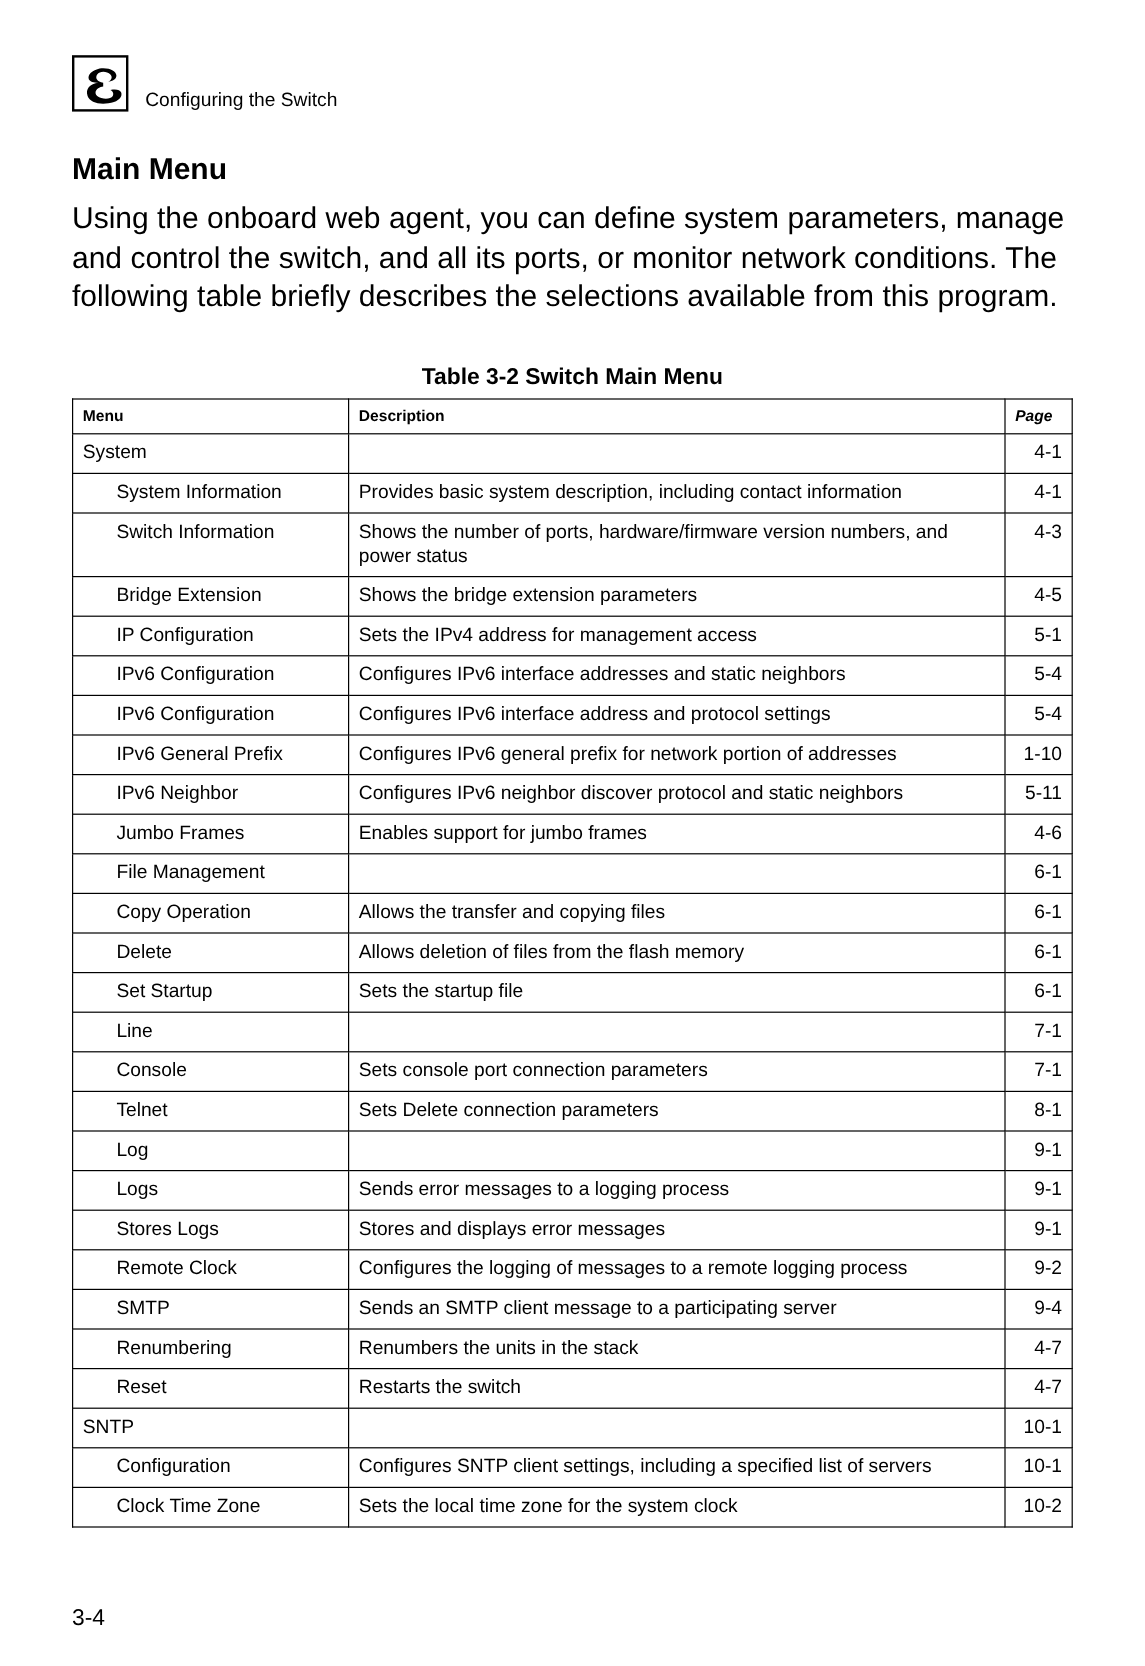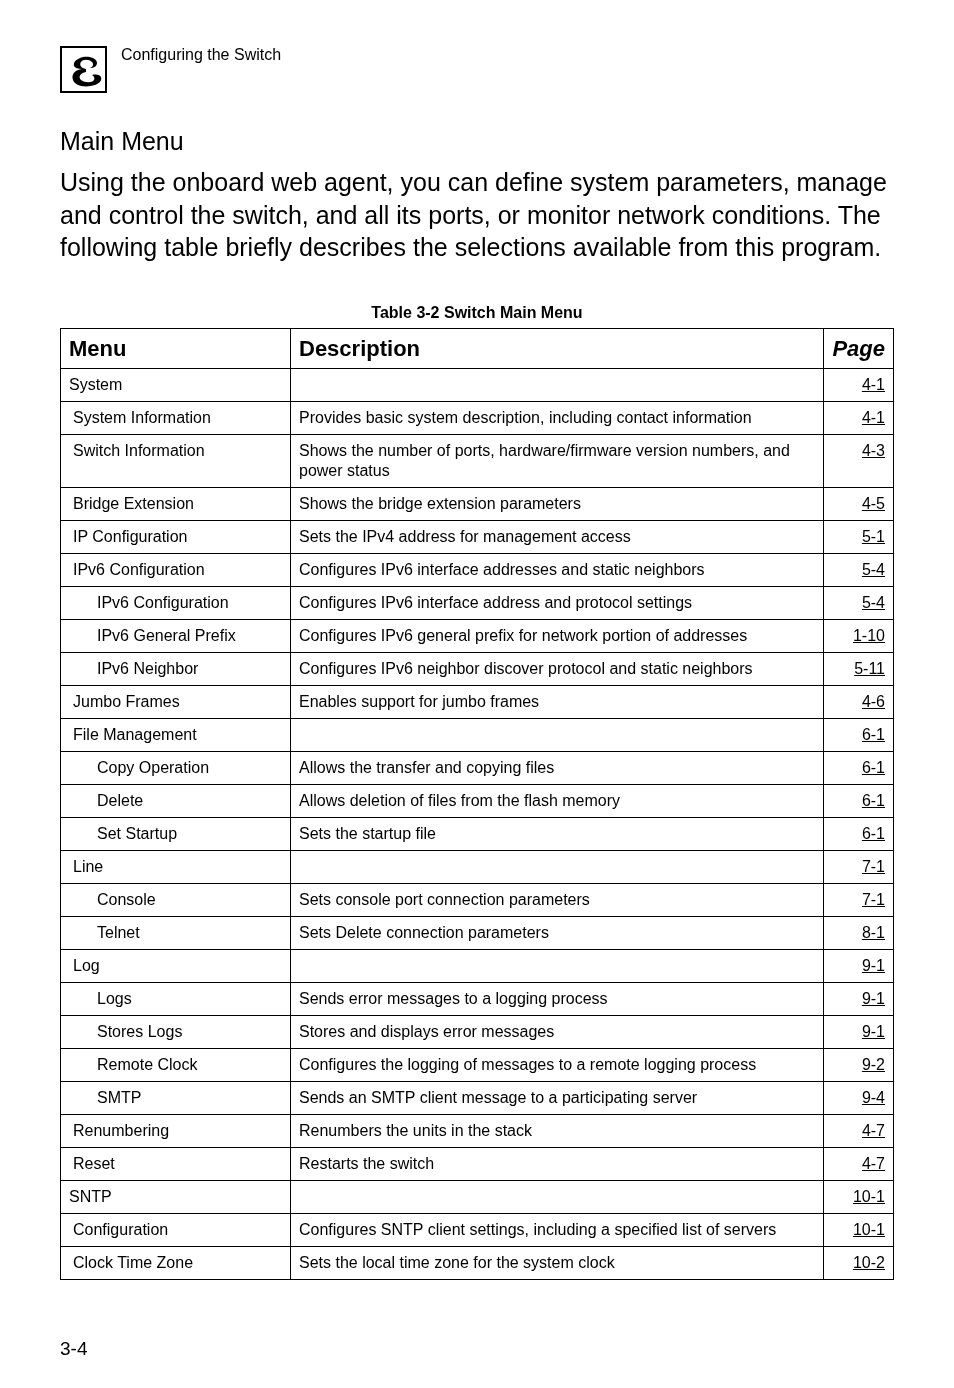--- a/index.html
+++ b/index.html
@@ -11,74 +11,74 @@
       font-family: Arial, Helvetica, sans-serif;
       background: #fff;
       color: #000;
       width: 954px;
       height: 1388px;
       padding: 46px 60px 40px 60px;
       position: relative;
     }
     .header {
       display: flex;
-      align-items: flex-start;
+      align-items: flex-end;
       gap: 14px;
       margin-bottom: 34px;
     }
     .chapter-badge {
       width: 47px;
       height: 47px;
       border: 2px solid #000;
       display: flex;
       align-items: center;
       justify-content: center;
       position: relative;
     }
     .chapter-badge svg {
       position: absolute;
       left: 5px;
       top: 5px;
     }
     h1.section-title {
       font-size: 25px;
-      font-weight: normal;
+      font-weight: bold;
       margin-bottom: 10px;
     }
     p.intro {
       font-size: 25px;
       line-height: 1.3;
       margin-bottom: 40px;
     }
     .table-caption {
       text-align: center;
       font-weight: bold;
-      font-size: 16px;
+      font-size: 19px;
       margin-bottom: 6px;
     }
     table {
       width: 100%;
       border-collapse: collapse;
       font-size: 16px;
     }
     th, td {
       border: 1px solid #000;
       text-align: left;
       vertical-align: top;
       padding: 6px 8px 6px 8px;
       line-height: 1.25;
     }
     th {
       font-weight: bold;
-      font-size: 22px;
+      font-size: 13px;
     }
     th.menu-col { width: 230px; }
     th.page-col { width: 56px; text-align: left; font-style: italic; }
-    td.page { text-align: right; text-decoration: underline; }
-    td.menu.indent1 { padding-left: 12px; }
+    td.page { text-align: right; }
+    td.menu.indent1 { padding-left: 36px; }
     td.menu.indent2 { padding-left: 36px; }
     .page-number {
       position: absolute;
       left: 60px;
       bottom: 28px;
       font-size: 19px;
     }
   </style>
 </head>
 <body>

